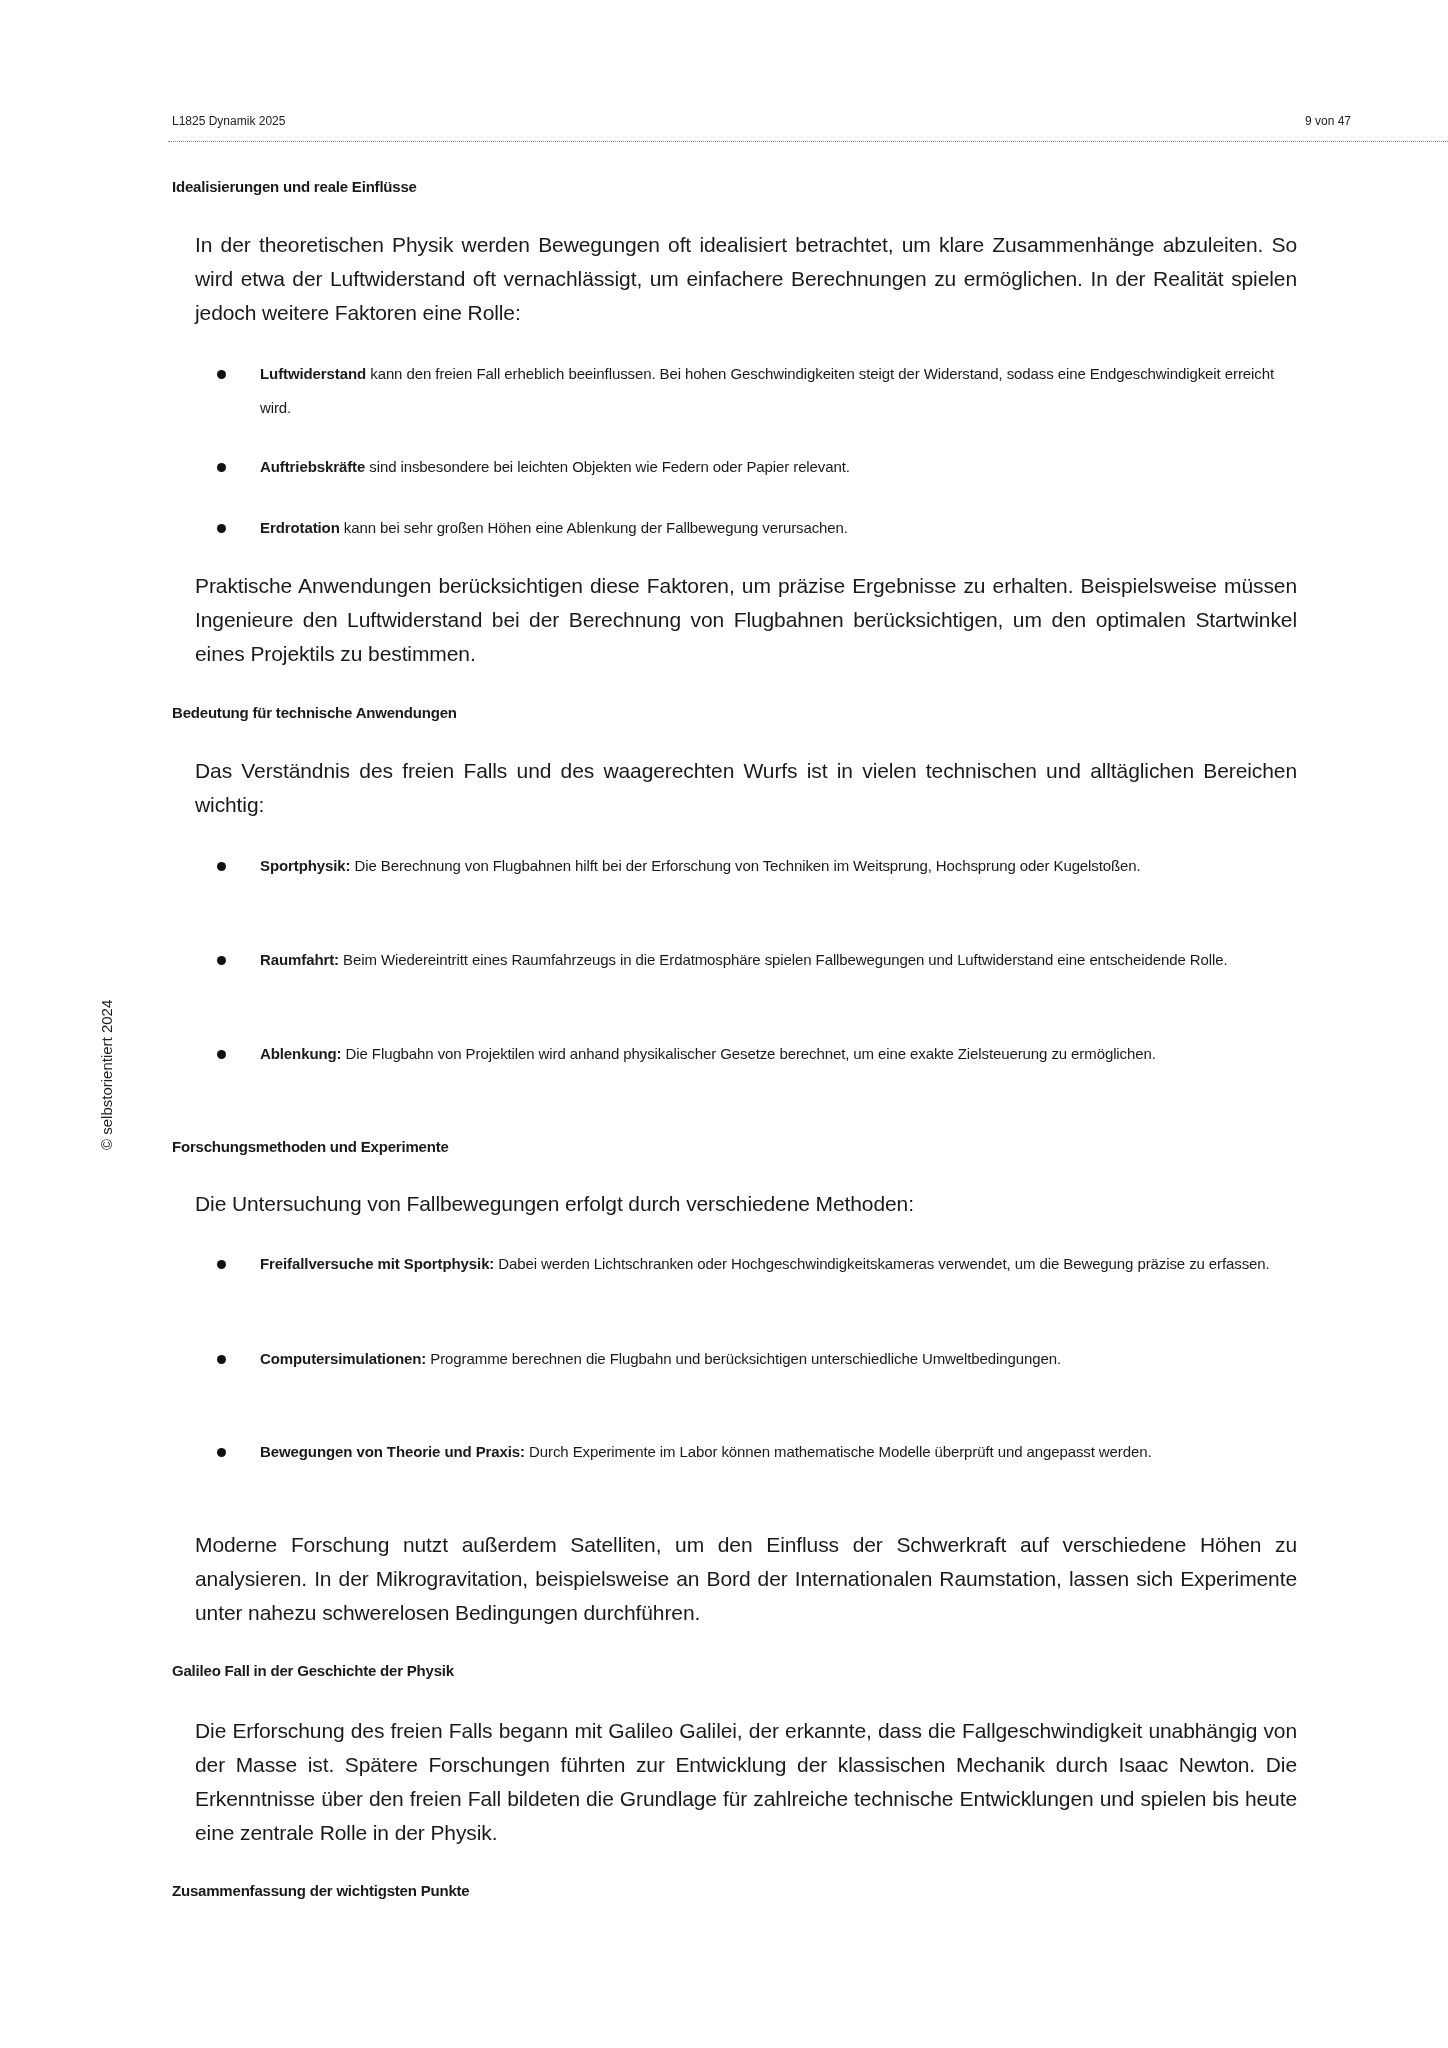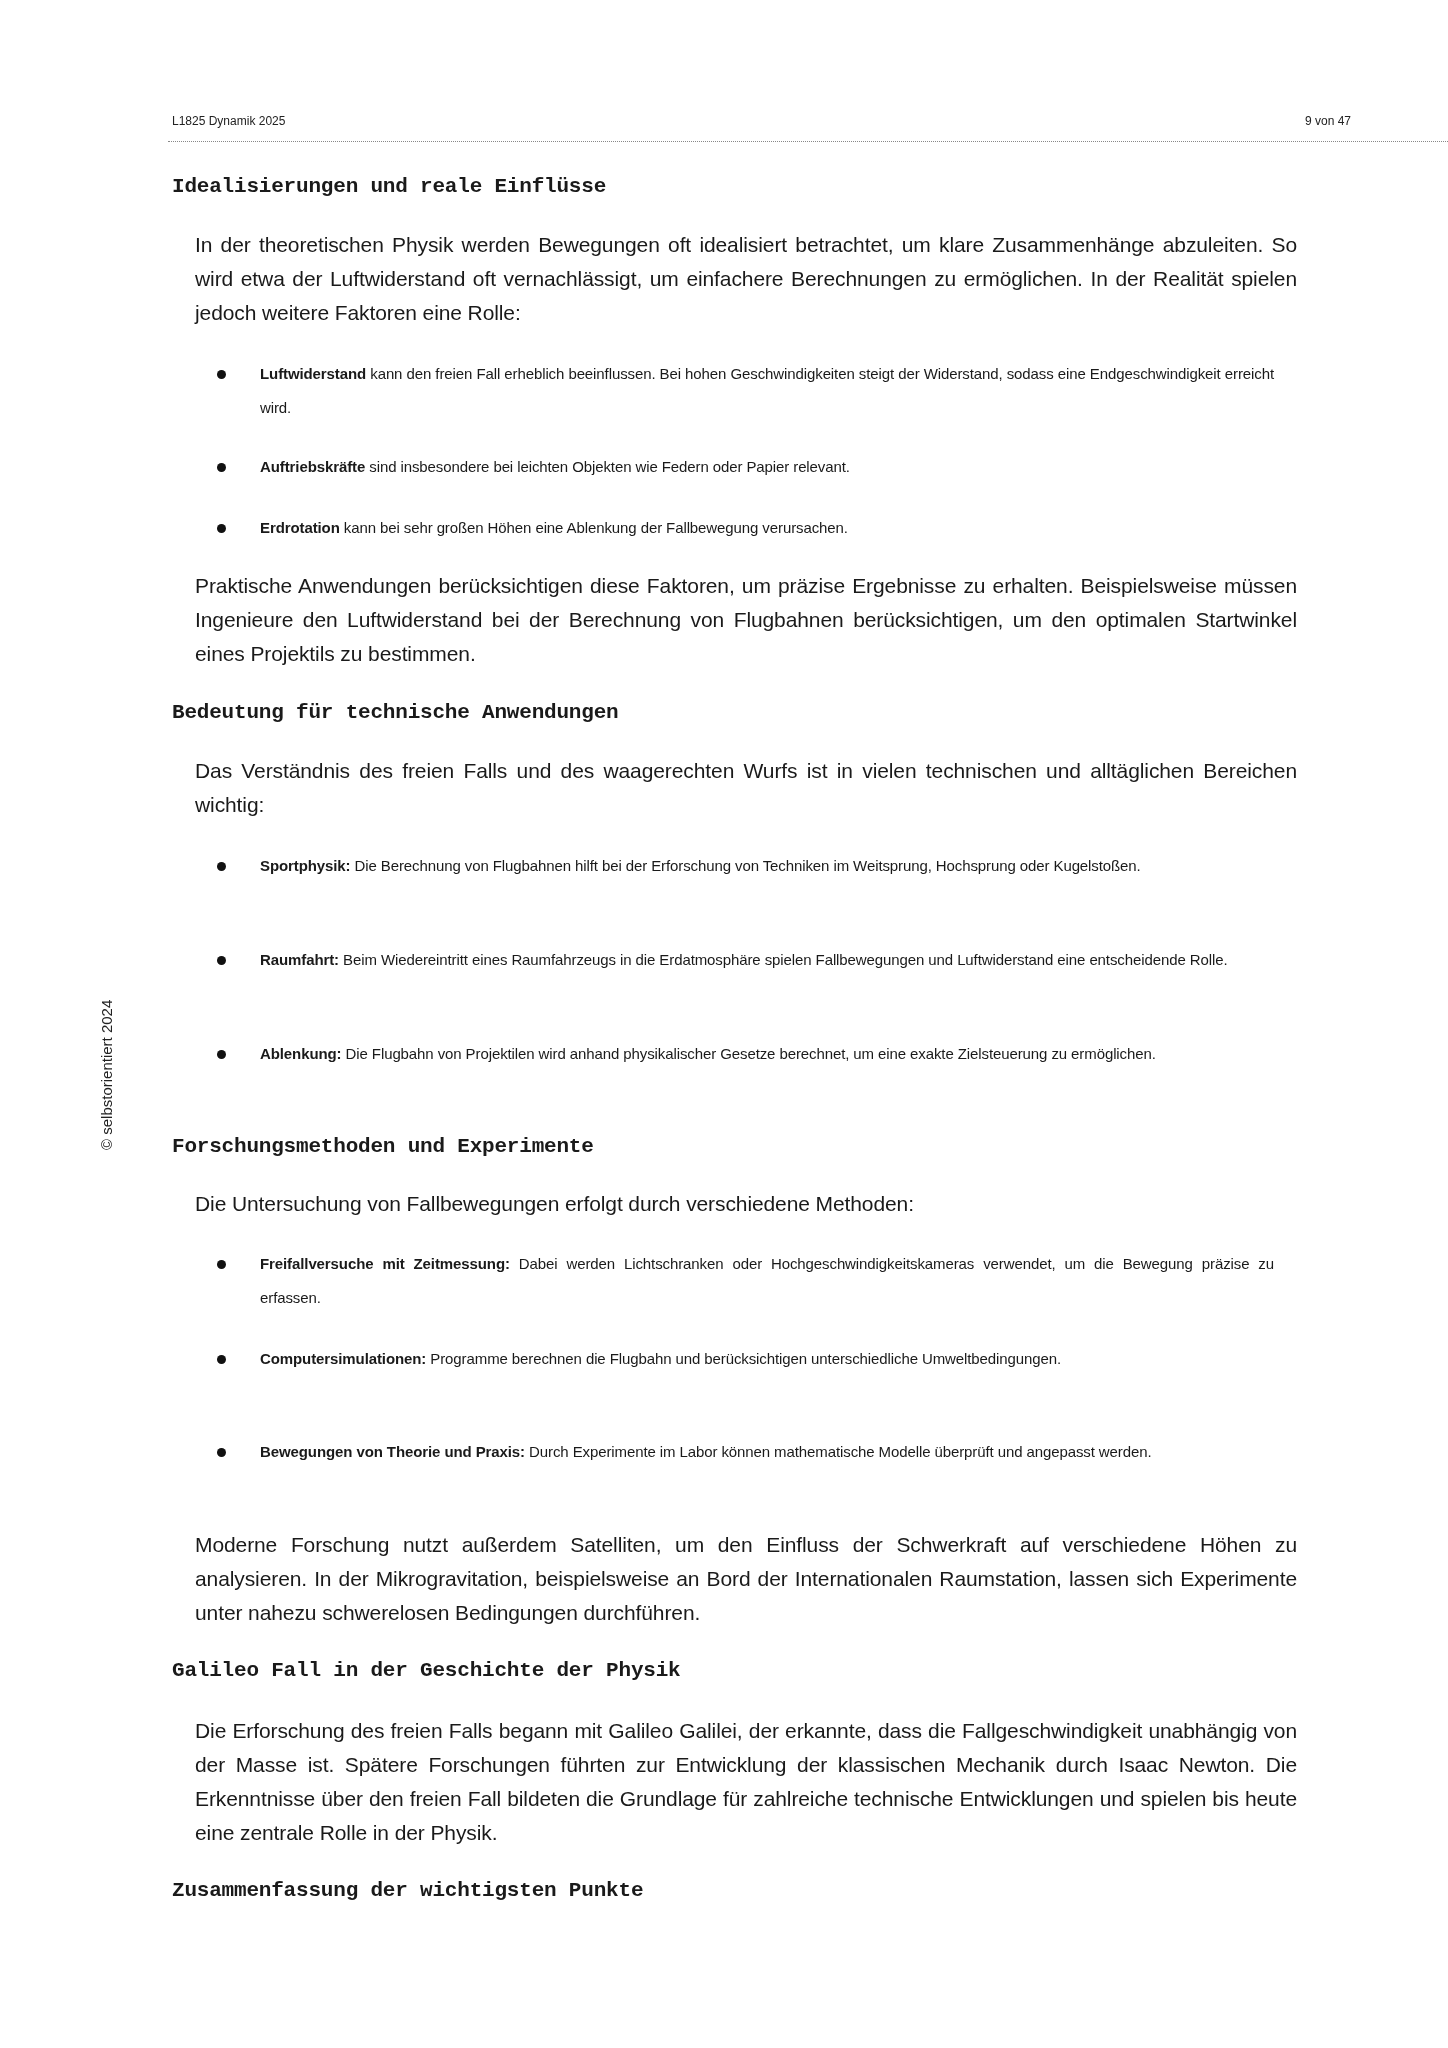--- a/index.html
+++ b/index.html
@@ -8,21 +8,21 @@
   .hdr { position:absolute; top:114px; font-size:12px; color:#222; }
   .hdr-left { left:172px; }
   .hdr-right { left:1305px; }
   .hdr-rule { position:absolute; left:168px; right:0; top:141px; height:0;
               border-top:1.5px dotted #888; }
   .copyright { position:absolute; left:98px; top:1150px; width:200px;
                transform-origin:0 0; transform:rotate(-90deg);
                font-size:15px; color:#222; white-space:nowrap; }
   .blk { position:absolute; left:172px; width:1102px; font-size:21px;
          line-height:34px; text-align:justify; }
-  .h { font-weight:bold; font-size:21px; letter-spacing:-0.2px;font-family:Liberation Mono, monospace; }
+  .h { font-weight:bold; font-size:15px; letter-spacing:-0.2px; }
   .p { letter-spacing:-0.1px;margin-left:23px; }
   .li { position:absolute; left:260px; width:1014px; font-size:15px;
         line-height:34px; text-align:justify; letter-spacing:-0.1px; }
   .dot { position:absolute; left:217px; width:9px; height:9px;
          border-radius:50%; background:#111; }
   b { font-weight:bold; }
 </style>
 </head>
 <body>
 
@@ -55,21 +55,21 @@
 <div class="dot" style="top:956px"></div>
 <div class="li" style="top:943px"><b>Raumfahrt:</b><span> Beim Wiedereintritt eines Raumfahrzeugs in die Erdatmosphäre spielen Fallbewegungen und Luftwiderstand eine entscheidende Rolle.</span></div>
 
 <div class="dot" style="top:1050px"></div>
 <div class="li" style="top:1037px"><b>Ablenkung:</b><span> Die Flugbahn von Projektilen wird anhand physikalischer Gesetze berechnet, um eine exakte Zielsteuerung zu ermöglichen.</span></div>
 
 <div class="blk h" style="top:1130px">Forschungsmethoden und Experimente</div>
 <div class="blk p" style="top:1187px">Die Untersuchung von Fallbewegungen erfolgt durch verschiedene Methoden:</div>
 
 <div class="dot" style="top:1260px"></div>
-<div class="li" style="top:1247px"><b>Freifallversuche mit Zeitmessung:</b><span> Dabei werden Lichtschranken oder Hochgeschwindigkeitskameras verwendet, um die Bewegung präzise zu erfassen.</span></div>
+<div class="li" style="top:1247px"><b>Freifallversuche mit Sportphysik:</b><span> Dabei werden Lichtschranken oder Hochgeschwindigkeitskameras verwendet, um die Bewegung präzise zu erfassen.</span></div>
 
 <div class="dot" style="top:1355px"></div>
 <div class="li" style="top:1342px"><b>Computersimulationen:</b><span> Programme berechnen die Flugbahn und berücksichtigen unterschiedliche Umweltbedingungen.</span></div>
 
 <div class="dot" style="top:1448px"></div>
 <div class="li" style="top:1435px"><b>Bewegungen von Theorie und Praxis:</b><span> Durch Experimente im Labor können mathematische Modelle überprüft und angepasst werden.</span></div>
 
 <div class="blk p" style="top:1528px">Moderne Forschung nutzt außerdem Satelliten, um den Einfluss der Schwerkraft auf verschiedene Höhen zu analysieren. In der Mikrogravitation, beispielsweise an Bord der Internationalen Raumstation, lassen sich Experimente unter nahezu schwerelosen Bedingungen durchführen.</div>
 
 <div class="blk h" style="top:1654px">Galileo Fall in der Geschichte der Physik</div>

